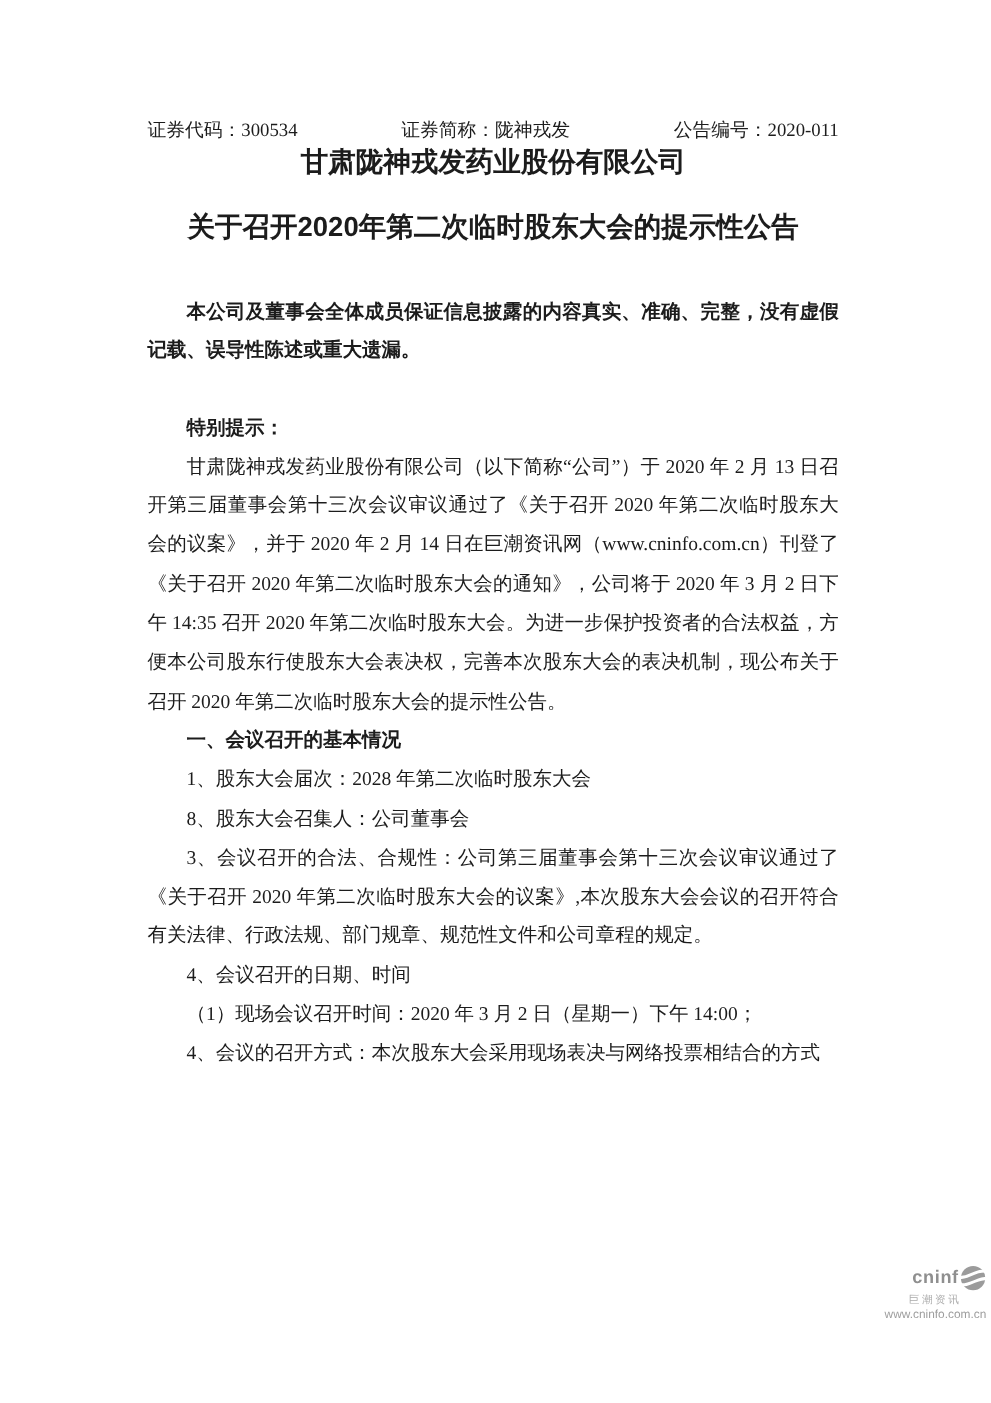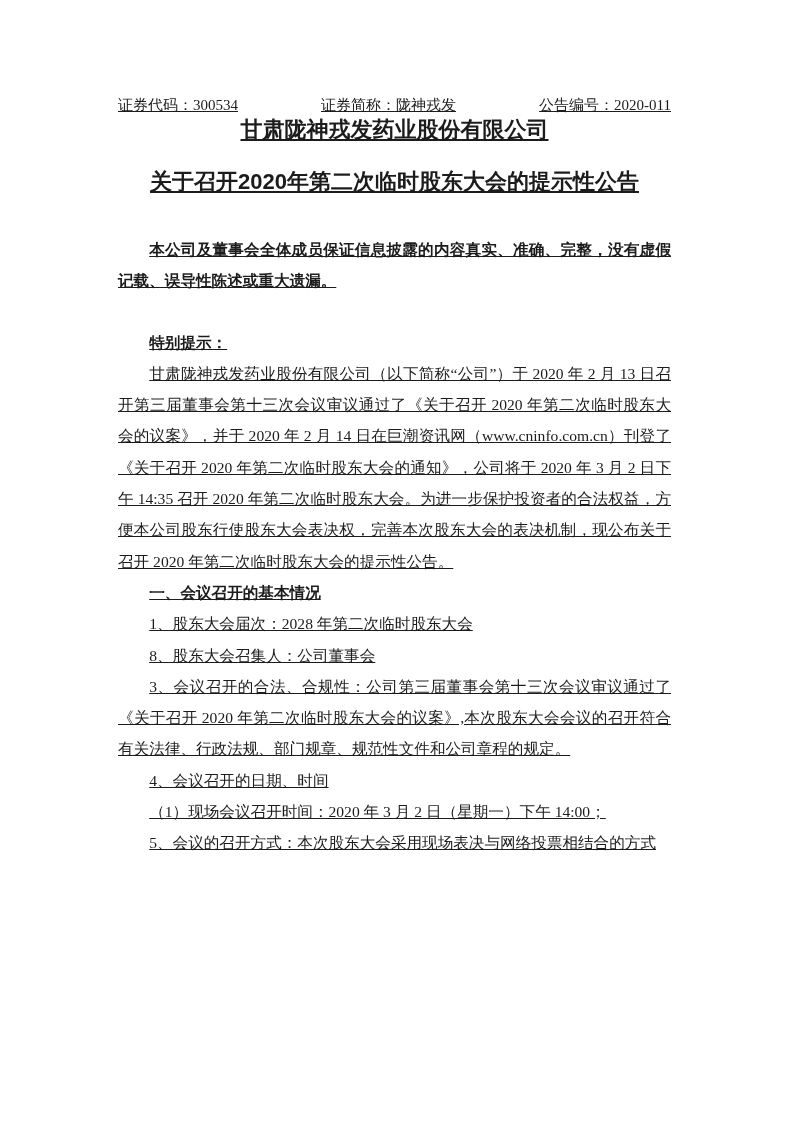--- a/index.html
+++ b/index.html
@@ -14,21 +14,20 @@
     overflow: hidden;
     font-family: "Liberation Serif", "DejaVu Serif", serif;
     color: #1c1c1c;
   }
   .page {
     box-sizing: border-box;
     width: 793px;
     height: 1064px;
     padding: 95px 122px 0 118px;
     position: relative;
-    text-decoration: underline;
   }
   
   .meta-row {
     display: flex;
     justify-content: space-between;
     align-items: baseline;
     font-size: 15px;
     line-height: 20px;
     white-space: nowrap;
   }
@@ -124,17 +123,31 @@
 
   <div class="body-block">
     <p class="hei">特别提示：</p>
     <p>甘肃陇神戎发药业股份有限公司（以下简称“公司”）于 2020 年 2 月 13 日召开第三届董事会第十三次会议审议通过了《关于召开 2020 年第二次临时股东大会的议案》，并于 2020 年 2 月 14 日在巨潮资讯网（www.cninfo.com.cn）刊登了《关于召开 2020 年第二次临时股东大会的通知》，公司将于 2020 年 3 月 2 日下午 14:35 召开 2020 年第二次临时股东大会。为进一步保护投资者的合法权益，方便本公司股东行使股东大会表决权，完善本次股东大会的表决机制，现公布关于召开 2020 年第二次临时股东大会的提示性公告。</p>
     <p class="hei">一、会议召开的基本情况</p>
     <p>1、股东大会届次：2028 年第二次临时股东大会</p>
     <p>8、股东大会召集人：公司董事会</p>
     <p>3、会议召开的合法、合规性：公司第三届董事会第十三次会议审议通过了《关于召开 2020 年第二次临时股东大会的议案》,本次股东大会会议的召开符合有关法律、行政法规、部门规章、规范性文件和公司章程的规定。</p>
     <p>4、会议召开的日期、时间</p>
     <p>（1）现场会议召开时间：2020 年 3 月 2 日（星期一）下午 14:00；</p>
-    <p>5、会议的召开方式：本次股东大会采用现场表决与网络投票相结合的方式</p>
+    <p>4、会议的召开方式：本次股东大会采用现场表决与网络投票相结合的方式</p>
   </div>
 
+  <div class="watermark">
+    <div class="wm-brand-row">
+      <span class="wm-brand">cninf</span>
+      <span>
+        <svg class="wm-swirl" width="21" height="21" viewBox="0 0 22 22" aria-hidden="true">
+          <circle cx="11" cy="11" r="10.2" fill="#9b9b9b"></circle>
+          <path d="M-2 9.5 C 5 13.5, 13 2.5, 24 5.5" stroke="#ffffff" stroke-width="2.5" fill="none"></path>
+          <path d="M-2 16 C 8 19.5, 16 8.5, 24 12" stroke="#ffffff" stroke-width="2.5" fill="none"></path>
+        </svg>
+      </span>
+    </div>
+    <div class="wm-cn">巨潮资讯</div>
+    <div class="wm-url">www.cninfo.com.cn</div>
+  </div>
 
 </div>
 
 </body></html>

